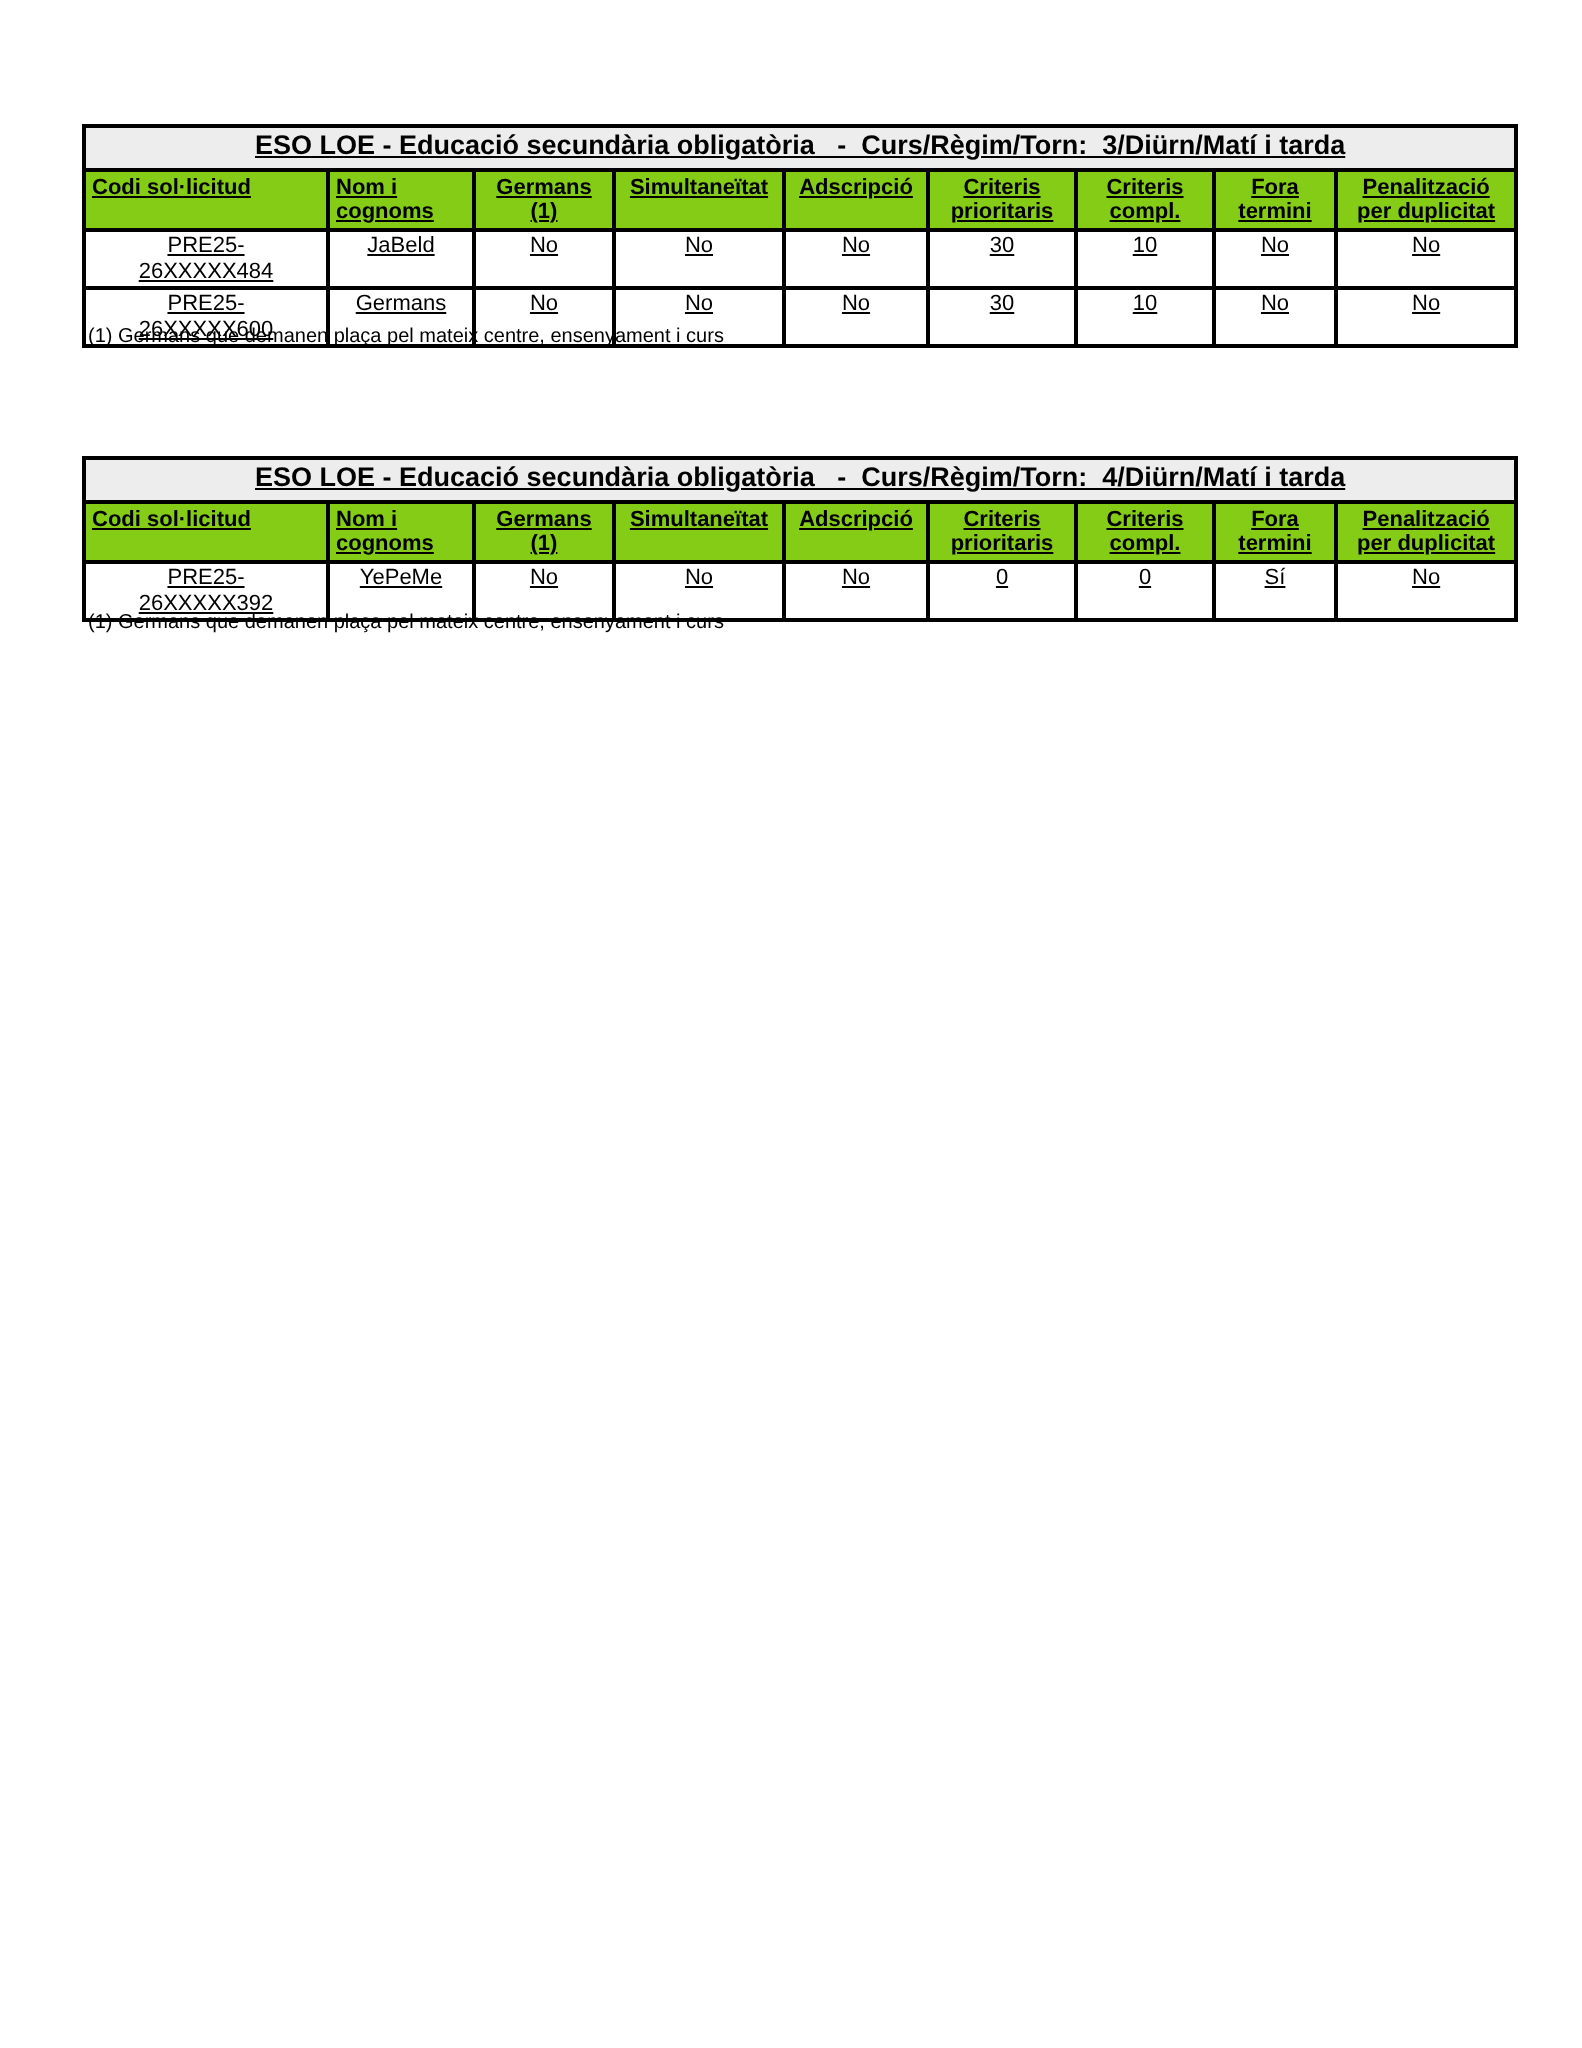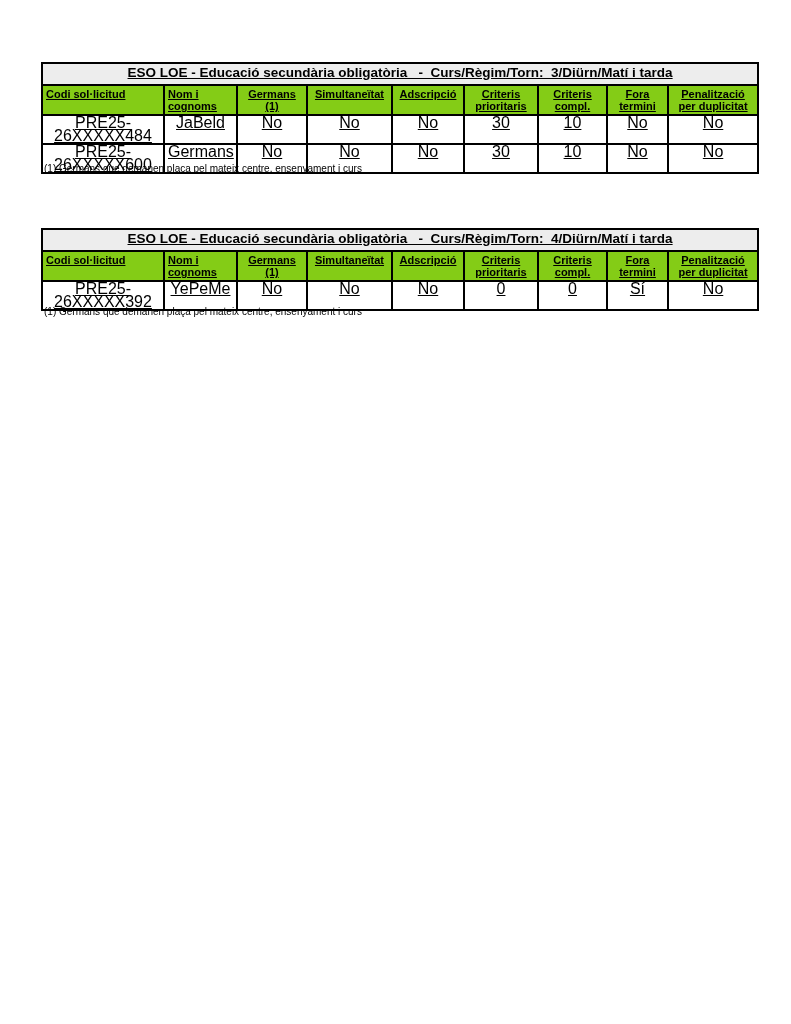--- a/index.html
+++ b/index.html
@@ -51,21 +51,21 @@
   th.col-header {
     background: #84cc16;
     font-size: 11px;
     font-weight: bold;
     padding: 2px 3px;
     line-height: 12px;
     height: 24px;
     white-space: pre-line;
   }
   td.data-cell {
-    font-size: 16px;
+    font-size: 11px;
     padding: 1px 3px;
     line-height: 12.5px;
     height: 23px;
     white-space: pre-line;
     text-align: center;
   }
   .al { text-align: left; }
   .ac { text-align: center; }
   .footnote {
     position: absolute;

